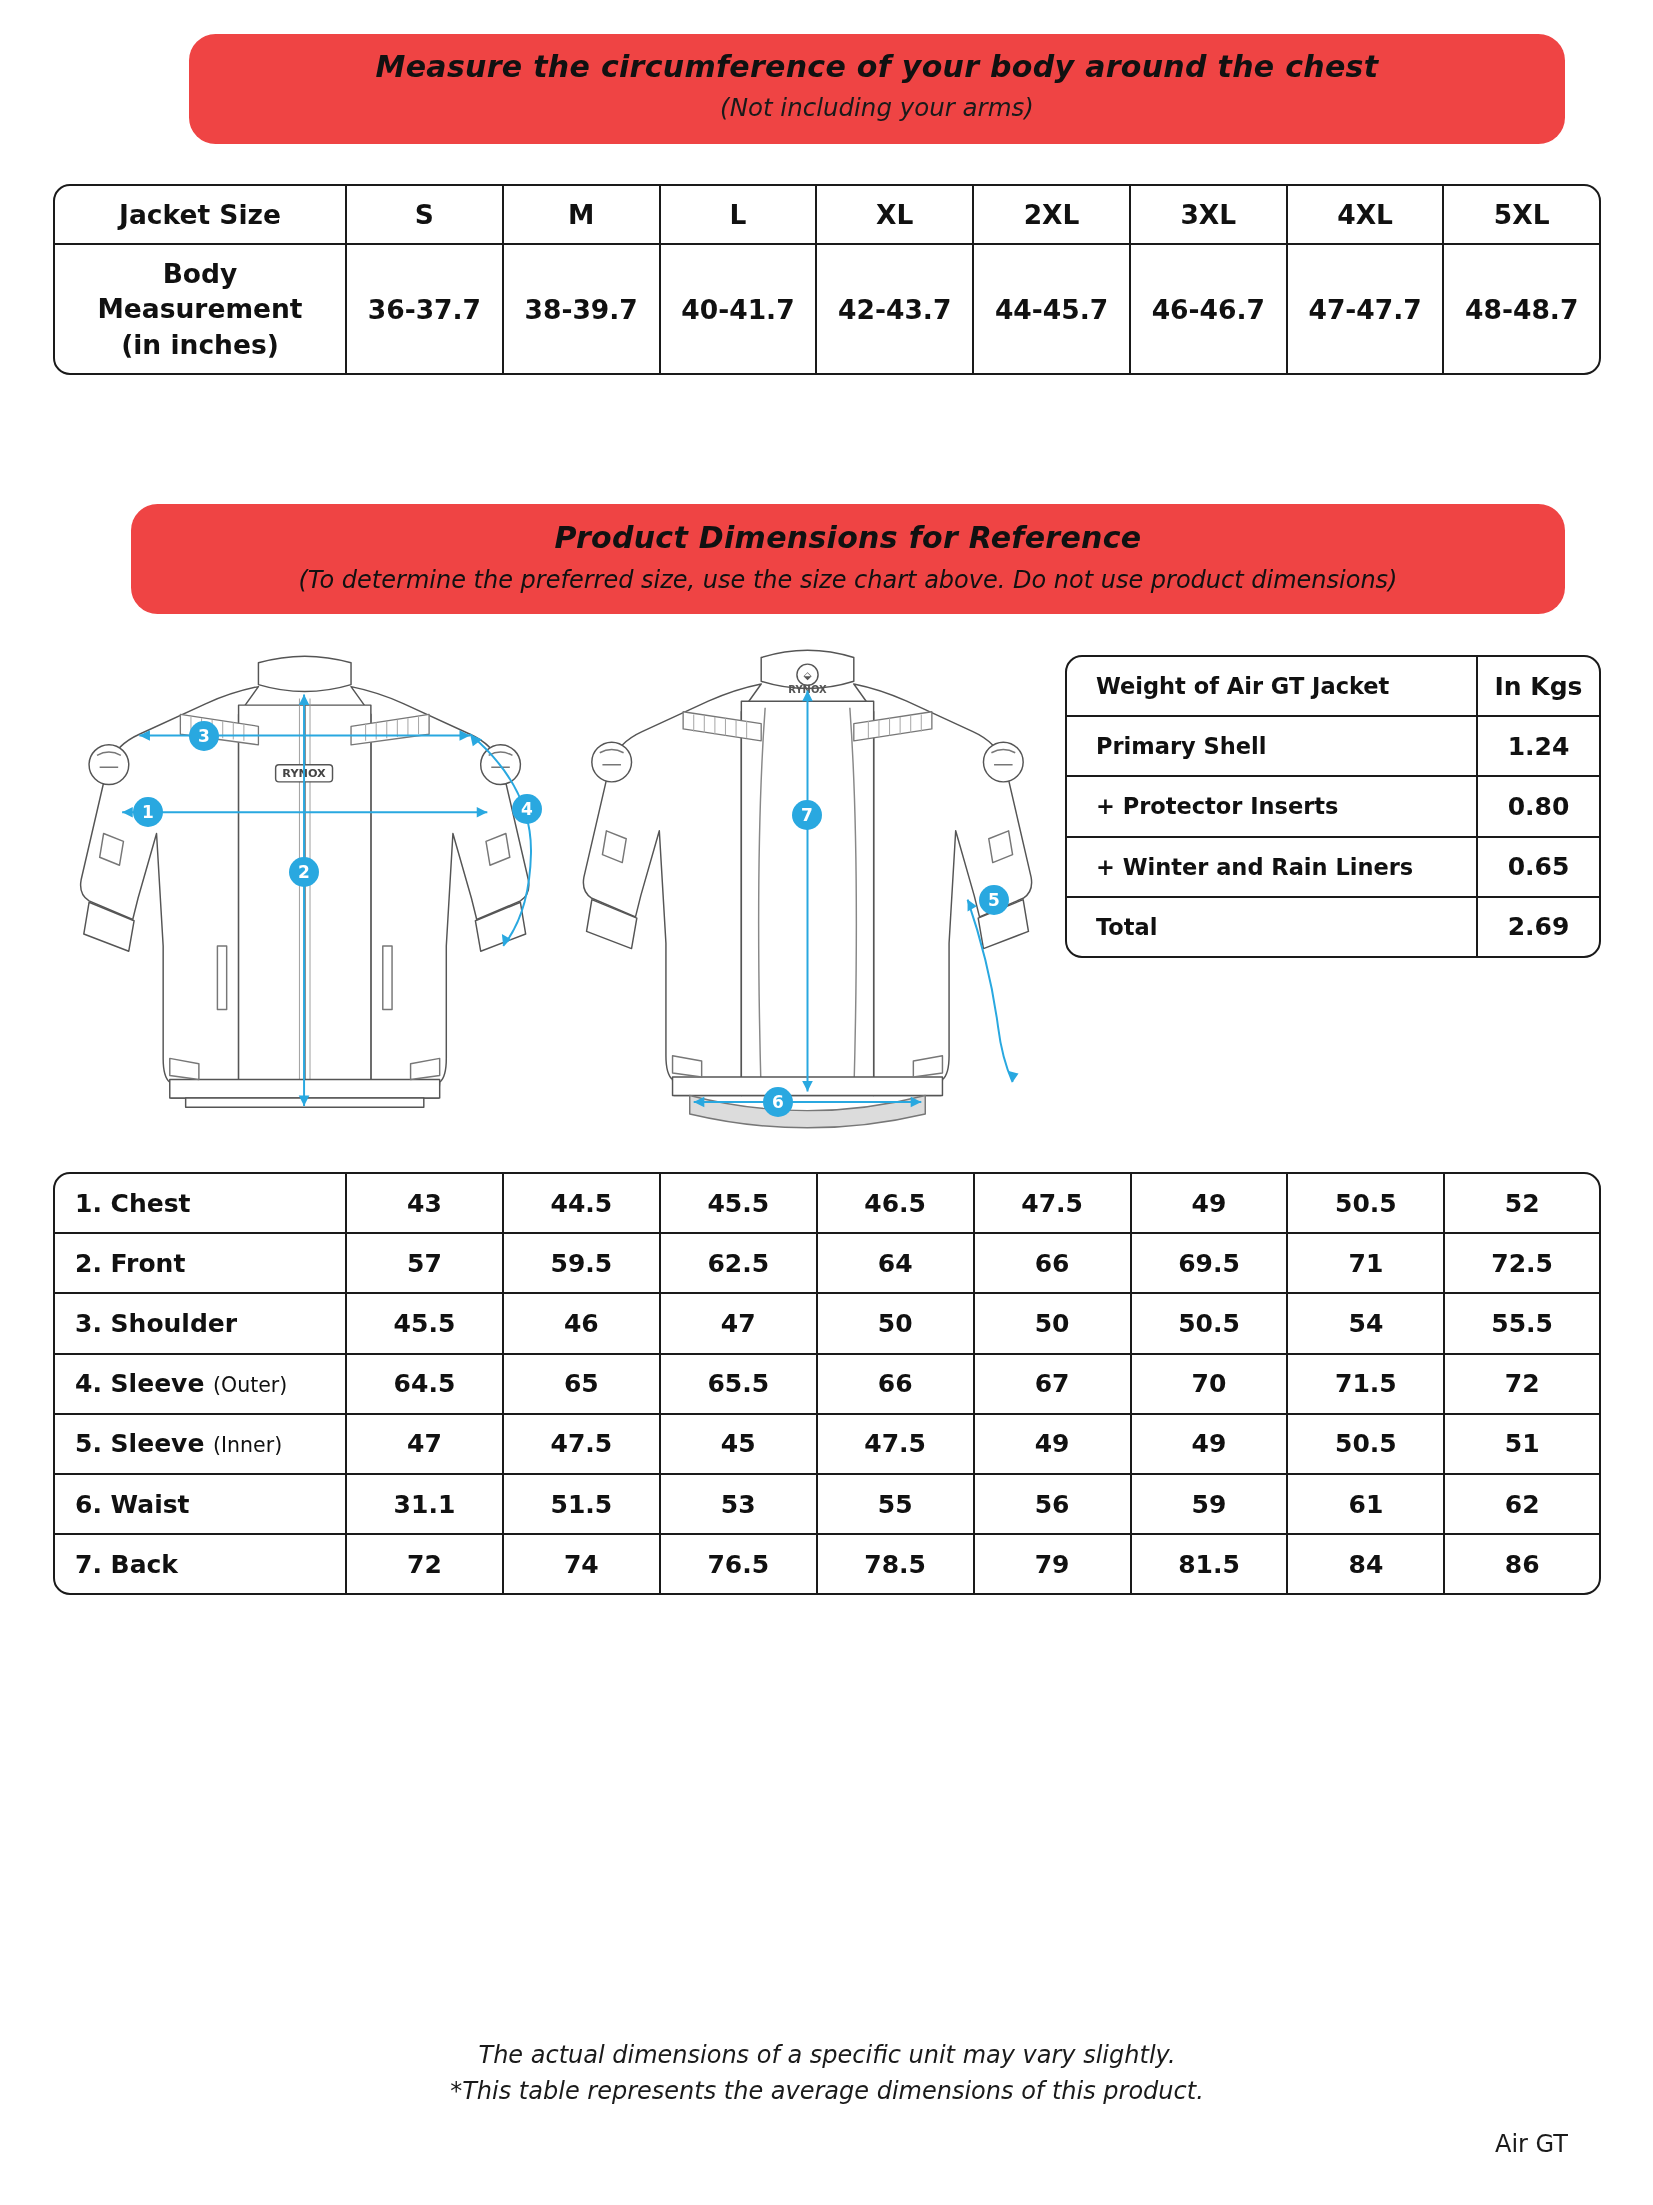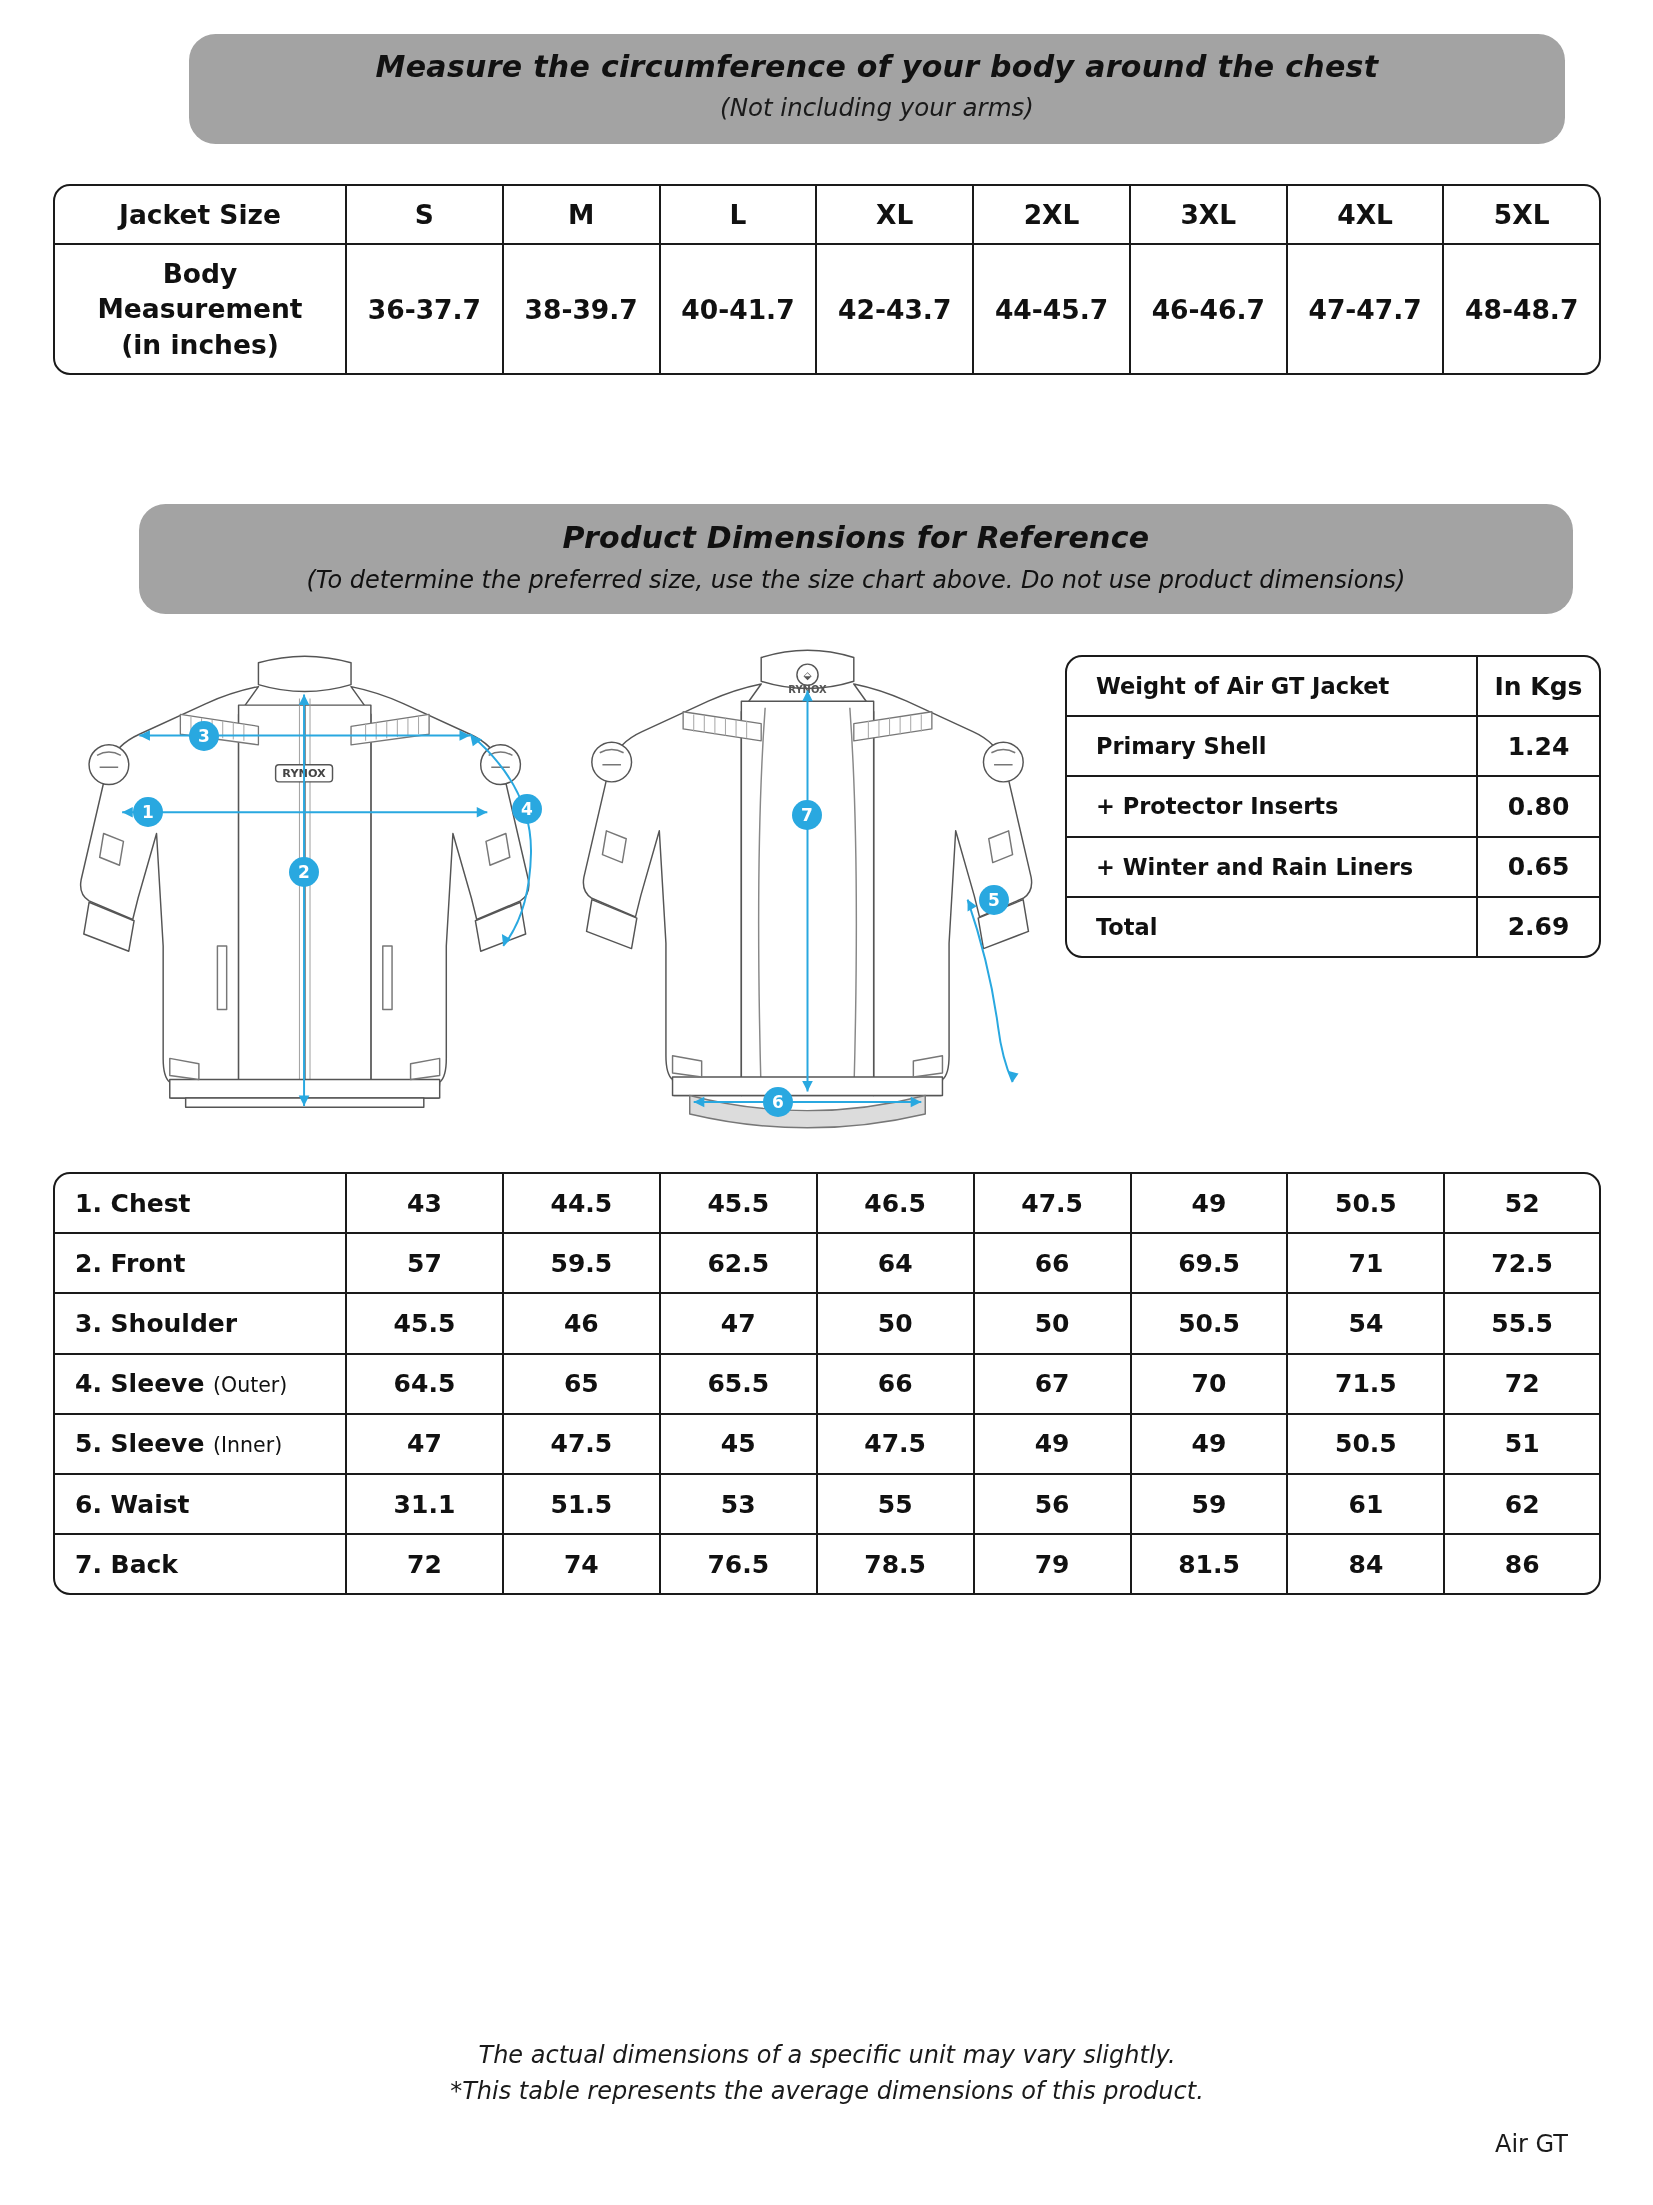--- a/index.html
+++ b/index.html
@@ -12,21 +12,21 @@
   }
   .page {
     position: relative;
     width: 1654px;
     height: 2205px;
     overflow: hidden;
   }
 
   
   .banner {
-    background: #a3a3a3;
+    background: #ef4444;
     text-align: center;
     padding: 14.6px 40px 22.5px 40px;
   }
   .banner-1 {
     position: absolute;
     left: 189px; top: 34px; width: 1376px;
     border-radius: 26.5px 26.5px 26.5px 26.5px;
   }
   .banner-1 .b-title {
     font-size: 30px;
@@ -35,21 +35,21 @@
     letter-spacing: 0.3px;
   }
   .banner-1 .b-sub {
     font-size: 24.5px;
     font-style: italic;
     margin-top: 9.3px;
     color: #1a1a1a;
   }
   .banner-2 {
     position: absolute;
-    left: 139px; top: 504px; width: 1434px;
+    left: 131px; top: 504px; width: 1434px;
     border-radius: 26.5px;
     padding: 16px 26.5px 20px 26.5px;
   }
   .banner-2 .b-title {
     font-size: 30px;
     font-weight: bold;
     font-style: italic;
     letter-spacing: 0.3px;
   }
   .banner-2 .b-sub {

